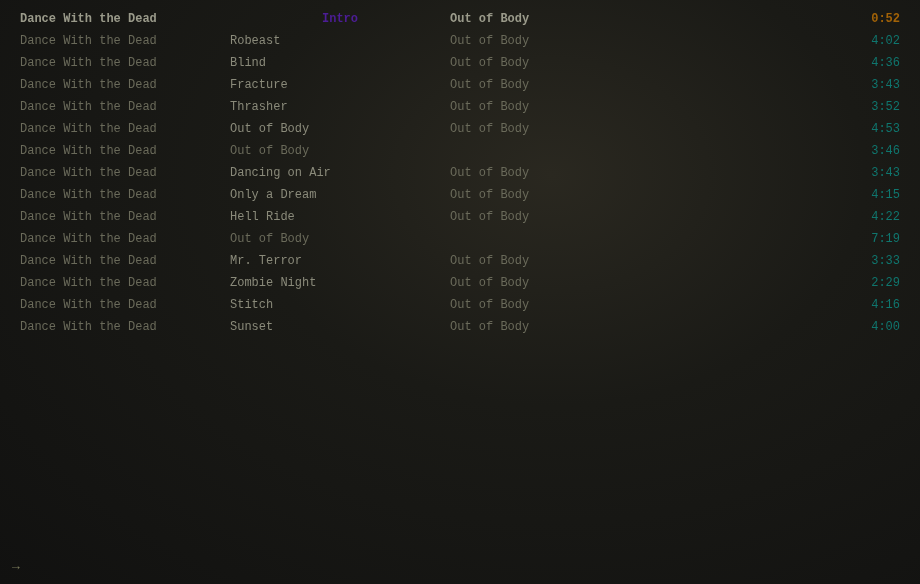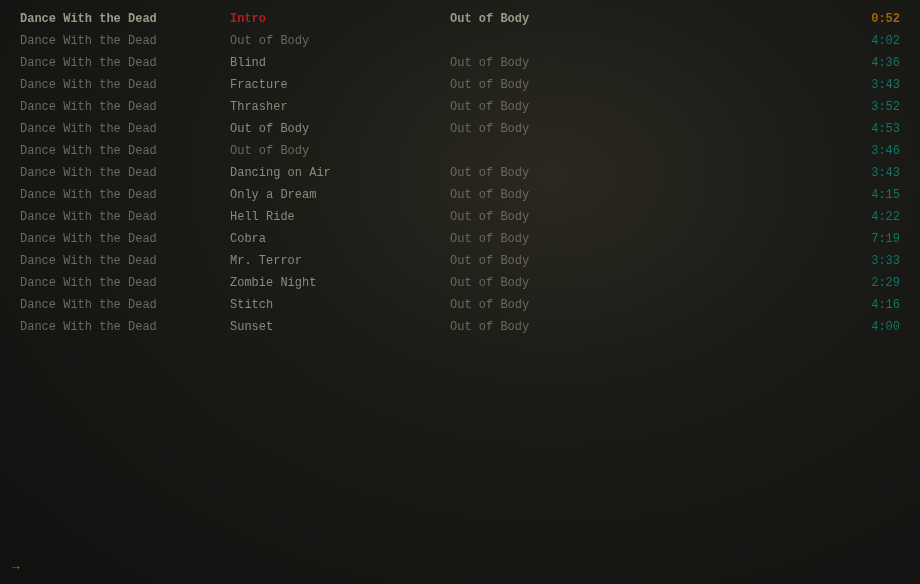--- a/index.html
+++ b/index.html
@@ -49,21 +49,22 @@
     }
 
     .col-title {
       width: 220px;
       flex-shrink: 0;
       color: #8a8a7a;
       font-size: 12px;
     }
 
     .track-row.header .col-title {
-      color: #b91c1c;
+      color: #4c1d95;
+      text-align: center;
     }
 
     .col-album {
       flex: 1;
       color: #6a6a5a;
       font-size: 12px;
     }
 
     .track-row.header .col-album {
       color: #9a9a8a;
@@ -96,20 +97,21 @@
 
   <div class="track-row header">
     <div class="col-artist">Dance With the Dead</div>
     <div class="col-title">Intro</div>
     <div class="col-album">Out of Body</div>
     <div class="col-duration">0:52</div>
   </div>
 
 <div class="track-row">
       <div class="col-artist">Dance With the Dead</div>
+      <div class="col-title">Robeast</div>
       <div class="col-album">Out of Body</div>
       <div class="col-duration">4:02</div>
     </div>
     <div class="track-row">
       <div class="col-artist">Dance With the Dead</div>
       <div class="col-title">Blind</div>
       <div class="col-album">Out of Body</div>
       <div class="col-duration">4:36</div>
     </div>
     <div class="track-row">
@@ -148,21 +150,20 @@
       <div class="col-duration">4:15</div>
     </div>
     <div class="track-row">
       <div class="col-artist">Dance With the Dead</div>
       <div class="col-title">Hell Ride</div>
       <div class="col-album">Out of Body</div>
       <div class="col-duration">4:22</div>
     </div>
     <div class="track-row">
       <div class="col-artist">Dance With the Dead</div>
-      <div class="col-title">Cobra</div>
       <div class="col-album">Out of Body</div>
       <div class="col-duration">7:19</div>
     </div>
     <div class="track-row">
       <div class="col-artist">Dance With the Dead</div>
       <div class="col-title">Mr. Terror</div>
       <div class="col-album">Out of Body</div>
       <div class="col-duration">3:33</div>
     </div>
     <div class="track-row">

